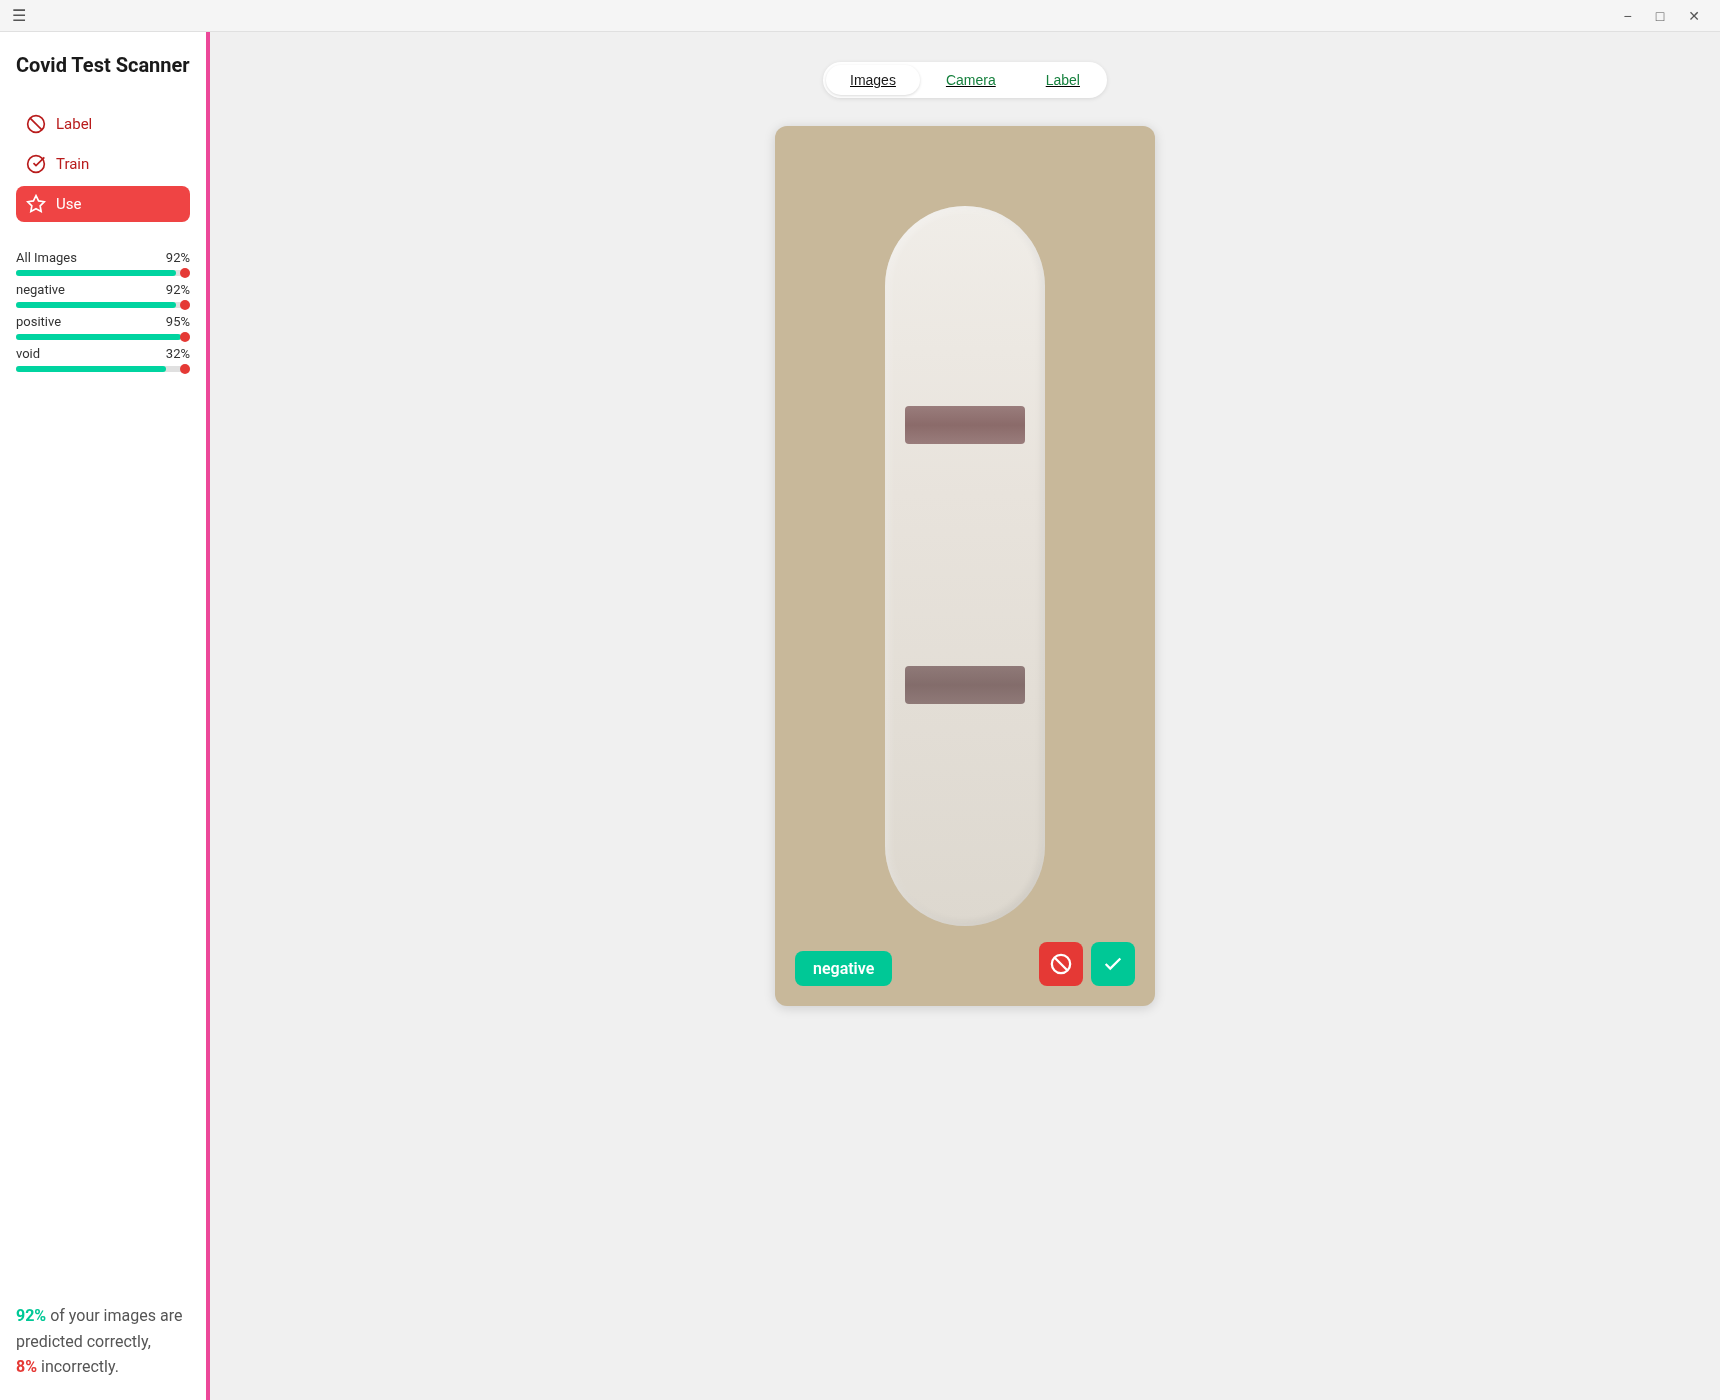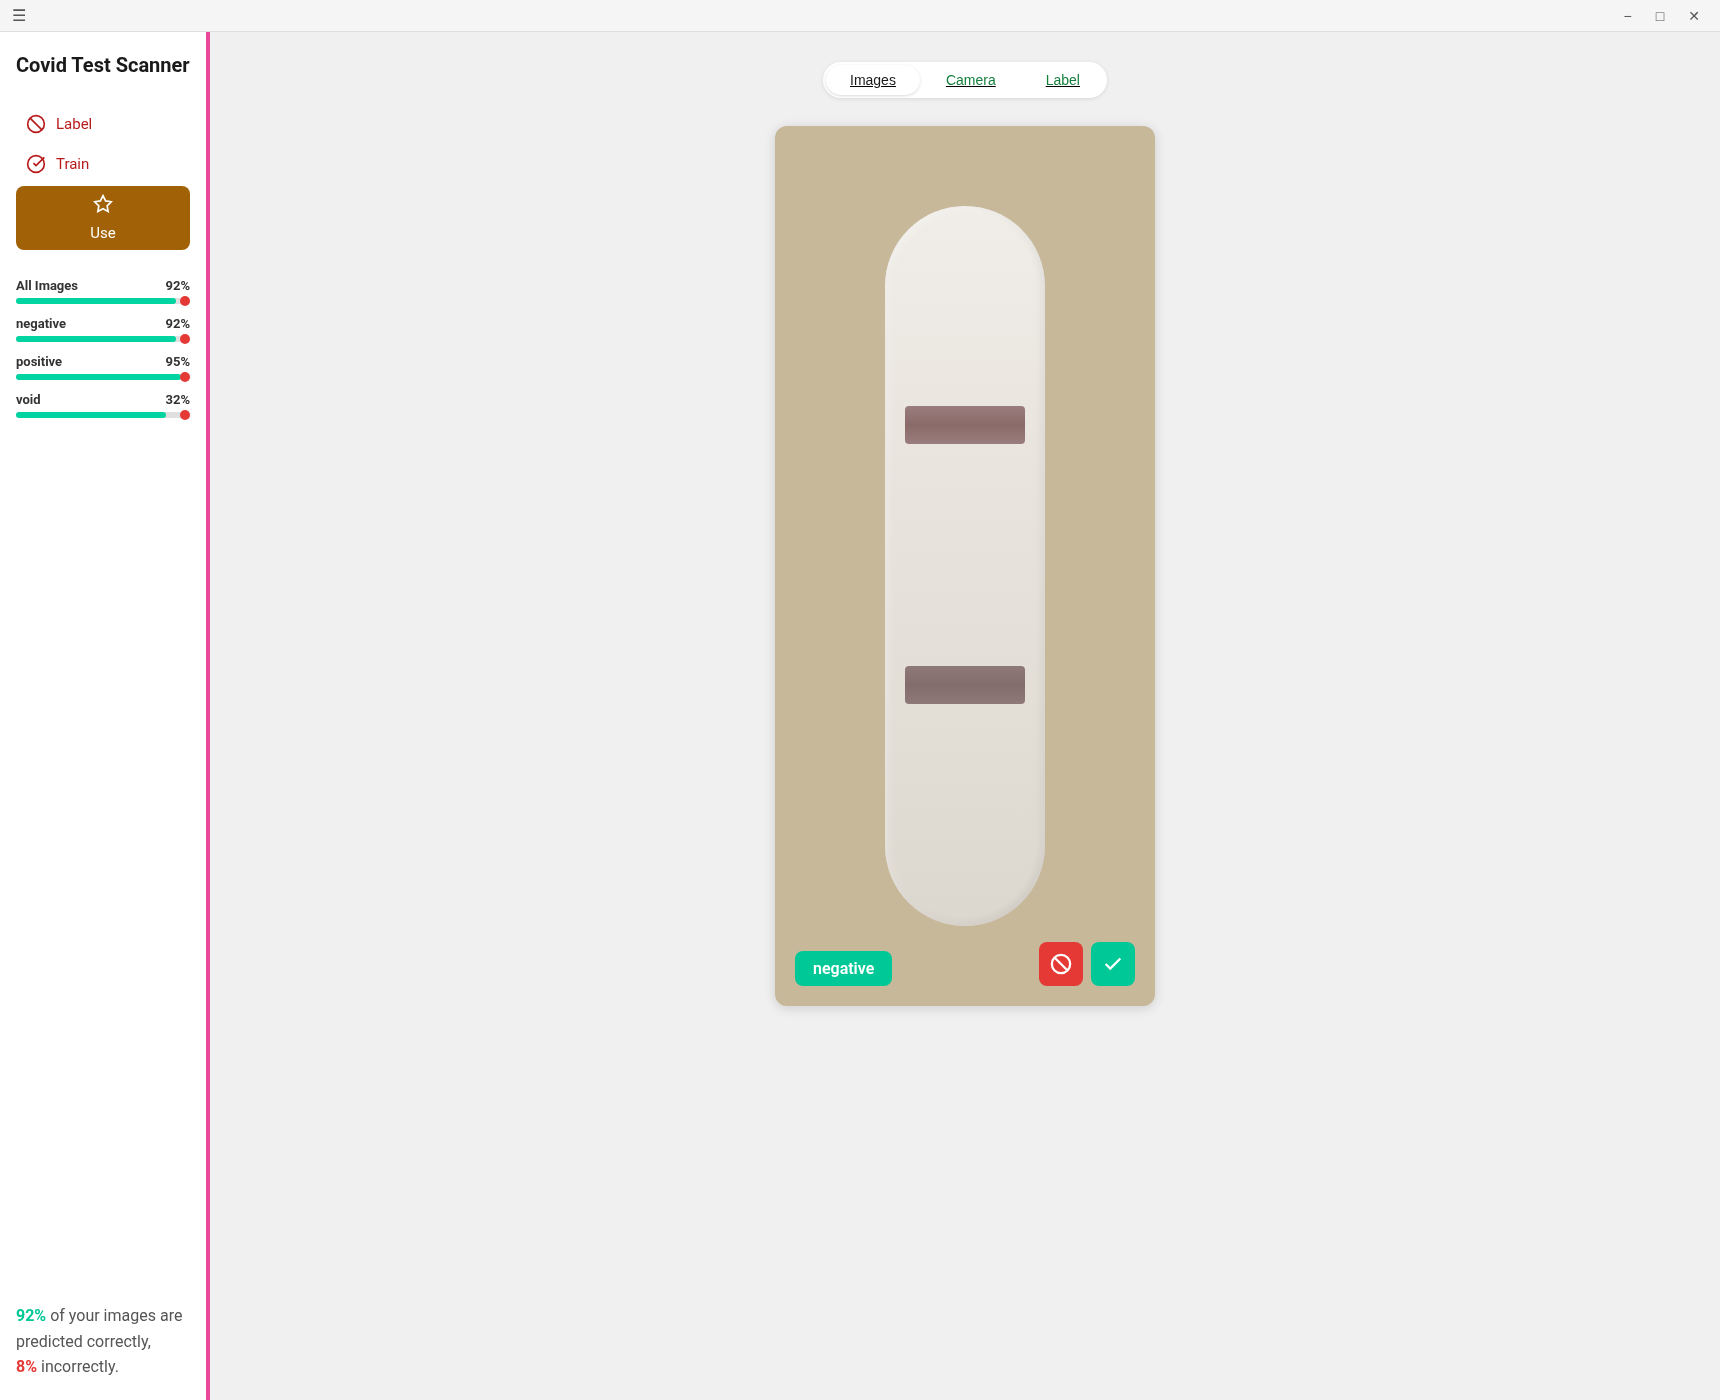--- a/index.html
+++ b/index.html
@@ -73,37 +73,35 @@
       align-items: center;
       gap: 10px;
       padding: 8px 10px;
       border-radius: 8px;
       cursor: pointer;
       margin-bottom: 4px;
       font-size: 15px;
       color: #b91c1c;
     }
     .nav-item.active {
-      background: #a16207;
+      background: #ef4444;
       color: white;
-      flex-direction: column;
     }
     .nav-icon {
       width: 20px;
       height: 20px;
       flex-shrink: 0;
     }
 
     
     .stats-section {
       margin-top: 24px;
     }
     .stat-row {
-      margin-bottom: 12px;
-      font-weight: bold;
+      margin-bottom: 6px;
     }
     .stat-header {
       display: flex;
       justify-content: space-between;
       font-size: 13px;
       color: #333;
       margin-bottom: 5px;
     }
     .stat-bar-container {
       height: 6px;

